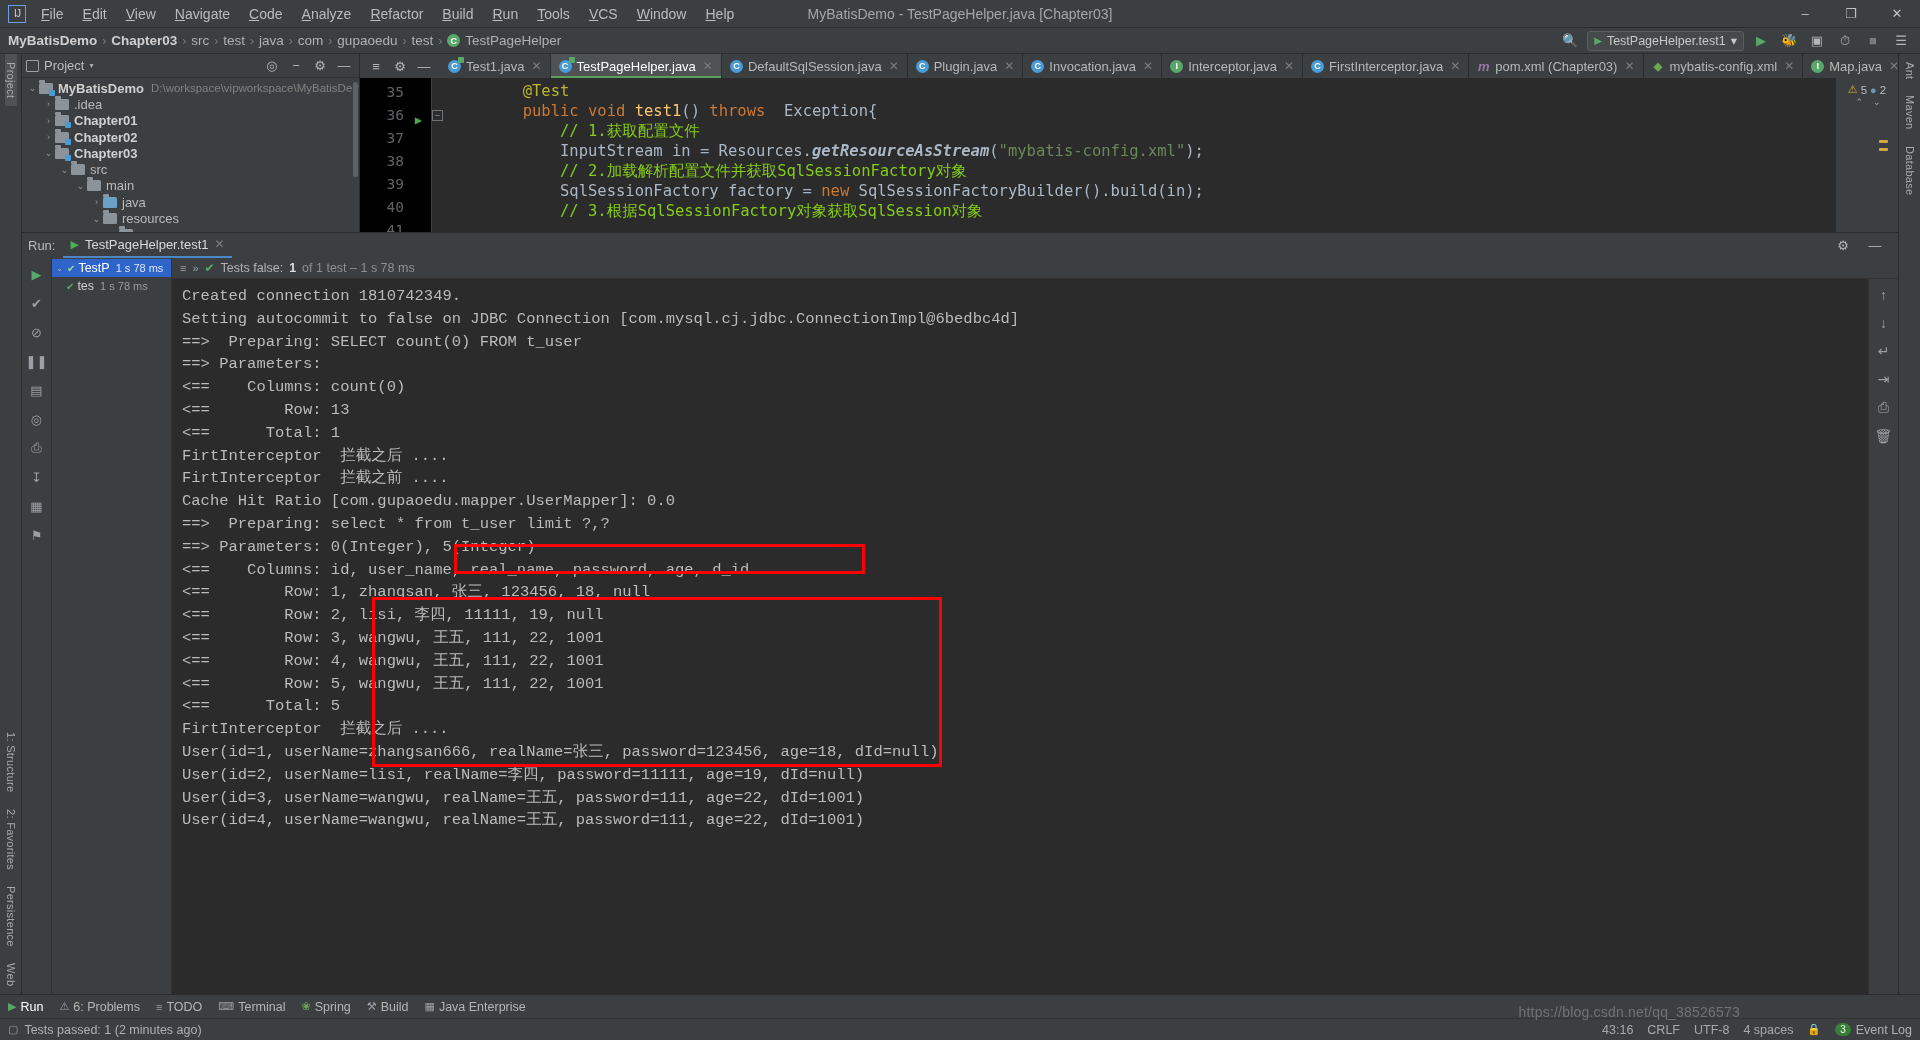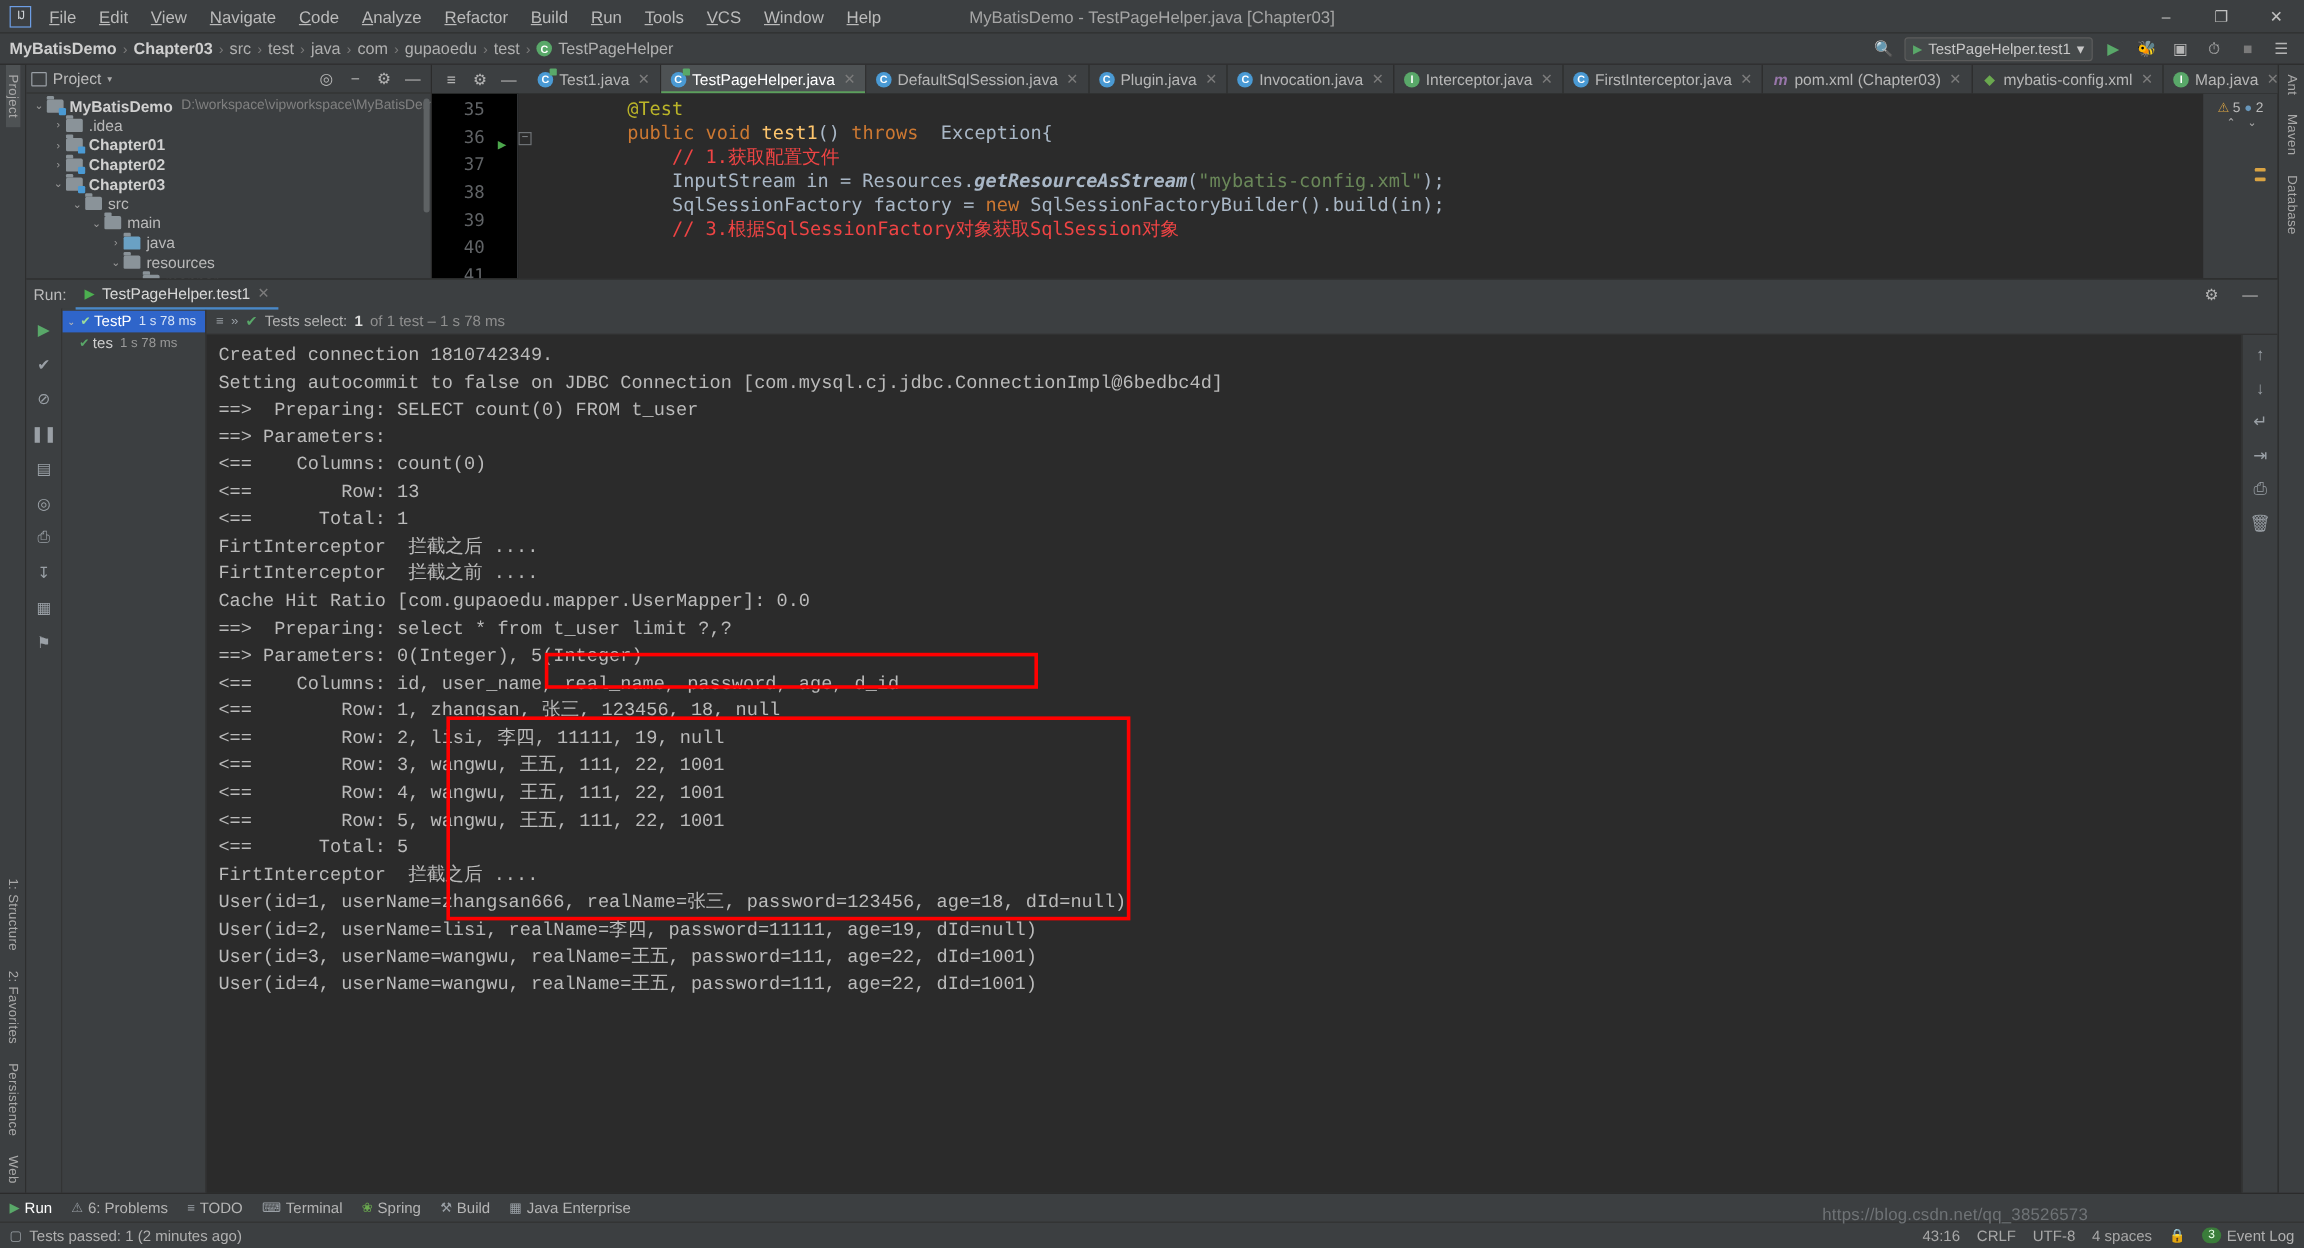--- a/index.html
+++ b/index.html
@@ -155,21 +155,21 @@
   .foldmark {
     position:absolute; right:-11px; top:6px; width:11px; height:11px;
     border:1px solid #6e7276; color:#8a8f93; font-size:9px; line-height:9px; text-align:center;
   }
   .code {
     flex:1 1 auto; font-family:"DejaVu Sans Mono", monospace; font-size:15.5px;
     line-height:20px; padding-top:3px; padding-left:16px; white-space:pre; overflow:hidden;
     color:#a9b7c6;
   }
   .k { color:#cc7832; }
-  .cm { color:#ef4444; }
+  .cm { color:#84cc16; }
   .st { color:#6a8759; }
   .an { color:#bbb529; }
   .fn { color:#ffc66d; }
   .it { font-style:italic; color:#a9b7c6;font-weight:bold; }
   .gutter-divider {
     position:absolute; right:0; top:0; bottom:0; width:1px; background:#3c3f41;
   }
   .editor-right {
     width:62px; flex:0 0 62px; background:#3c3f41; position:relative;
     display:flex; flex-direction:column; align-items:center; padding-top:3px;
@@ -493,20 +493,21 @@
                 <div class="gline"><span>38</span></div>
                 <div class="gline"><span>39</span></div>
                 <div class="gline"><span>40</span></div>
                 <div class="gline"><span>41</span></div>
                 <div class="gutter-divider"></div>
             </div>
             <div class="code"><span class="an">        @Test</span>
 <span class="k">        public</span> <span class="k">void</span> <span class="fn">test1</span>() <span class="k">throws</span>  Exception{
 <span class="cm">            // 1.获取配置文件</span>
             InputStream in = Resources.<span class="it">getResourceAsStream</span>(<span class="st">"mybatis-config.xml"</span>);
+<span class="cm">            // 2.加载解析配置文件并获取SqlSessionFactory对象</span>
             SqlSessionFactory factory = <span class="k">new</span> SqlSessionFactoryBuilder().build(in);
 <span class="cm">            // 3.根据SqlSessionFactory对象获取SqlSession对象</span></div>
             <div class="editor-right">
               <div class="insp">
                 <span class="warn-tri">⚠</span>
                 <span>5</span>
                 <span class="info-dot">●</span>
                 <span>2</span>
               </div>
               <div class="insp" style="gap:8px;margin-top:1px;">
@@ -560,21 +561,21 @@
                 <span class="tt-name">tes</span>
                 <span class="tt-time">1 s 78 ms</span>
               </div>
             </div>
 
           <div class="console-col">
             <div class="status-line">
               <span class="sl-ico">≡</span>
               <span class="sl-ico">»</span>
               <span class="ok">✔</span>
-              <span>Tests select:</span>
+              <span>Tests false:</span>
               <b>1</b>
               <span class="dim">of 1 test – 1 s 78 ms</span>
             </div>
 
             <div class="console-wrap">
               <div class="console" id="console-root"><div>Created connection 1810742349.</div><div>Setting autocommit to false on JDBC Connection [com.mysql.cj.jdbc.ConnectionImpl@6bedbc4d]</div><div>==&gt;  Preparing: SELECT count(0) FROM t_user</div><div>==&gt; Parameters: </div><div>&lt;==    Columns: count(0)</div><div>&lt;==        Row: 13</div><div>&lt;==      Total: 1</div><div>FirtInterceptor  拦截之后 ....</div><div>FirtInterceptor  拦截之前 ....</div><div>Cache Hit Ratio [com.gupaoedu.mapper.UserMapper]: 0.0</div><div>==&gt;  Preparing: select * from t_user limit ?,?</div><div>==&gt; Parameters: 0(Integer), 5(Integer)</div><div>&lt;==    Columns: id, user_name, real_name, password, age, d_id</div><div>&lt;==        Row: 1, zhangsan, 张三, 123456, 18, null</div><div>&lt;==        Row: 2, lisi, 李四, 11111, 19, null</div><div>&lt;==        Row: 3, wangwu, 王五, 111, 22, 1001</div><div>&lt;==        Row: 4, wangwu, 王五, 111, 22, 1001</div><div>&lt;==        Row: 5, wangwu, 王五, 111, 22, 1001</div><div>&lt;==      Total: 5</div><div>FirtInterceptor  拦截之后 ....</div><div>User(id=1, userName=zhangsan666, realName=张三, password=123456, age=18, dId=null)</div><div>User(id=2, userName=lisi, realName=李四, password=11111, age=19, dId=null)</div><div>User(id=3, userName=wangwu, realName=王五, password=111, age=22, dId=1001)</div><div>User(id=4, userName=wangwu, realName=王五, password=111, age=22, dId=1001)</div></div>
               <div class="cons-scroll"></div>
 
               <div class="redbox" style="left:282px; top:265px; width:411px; height:30px;"></div>
               <div class="redbox" style="left:200px; top:318px; width:570px; height:170px;"></div>

